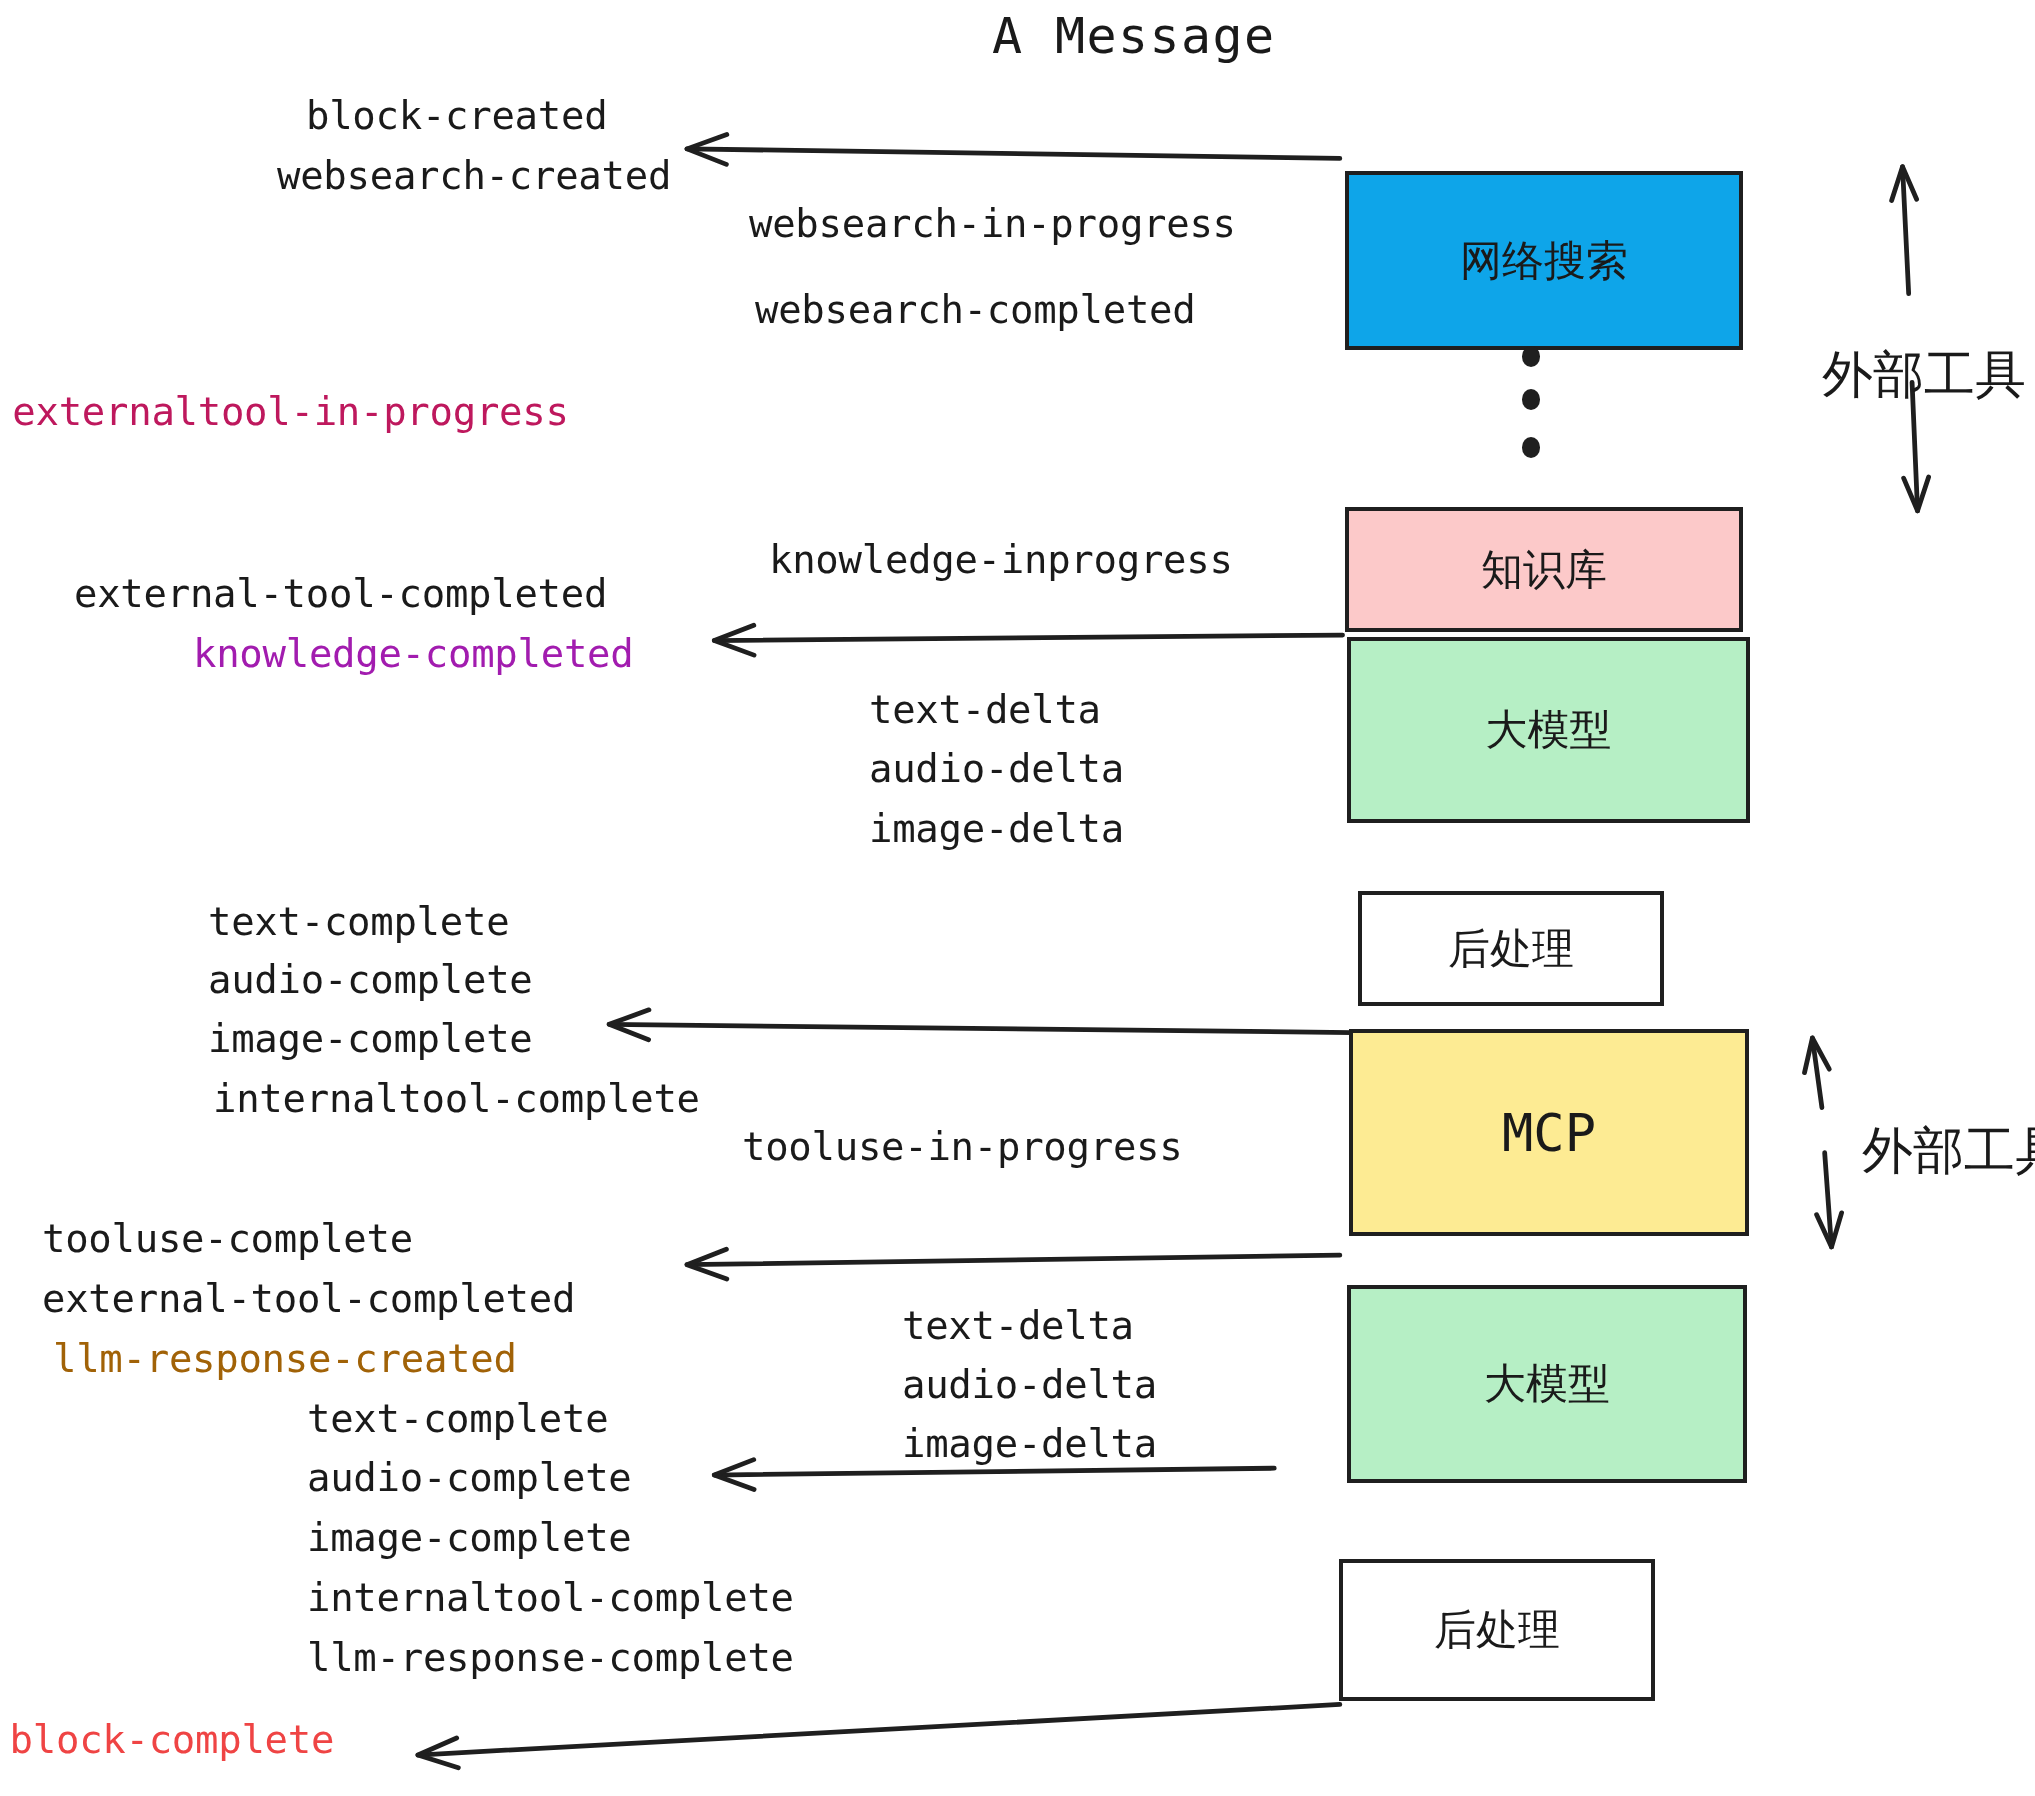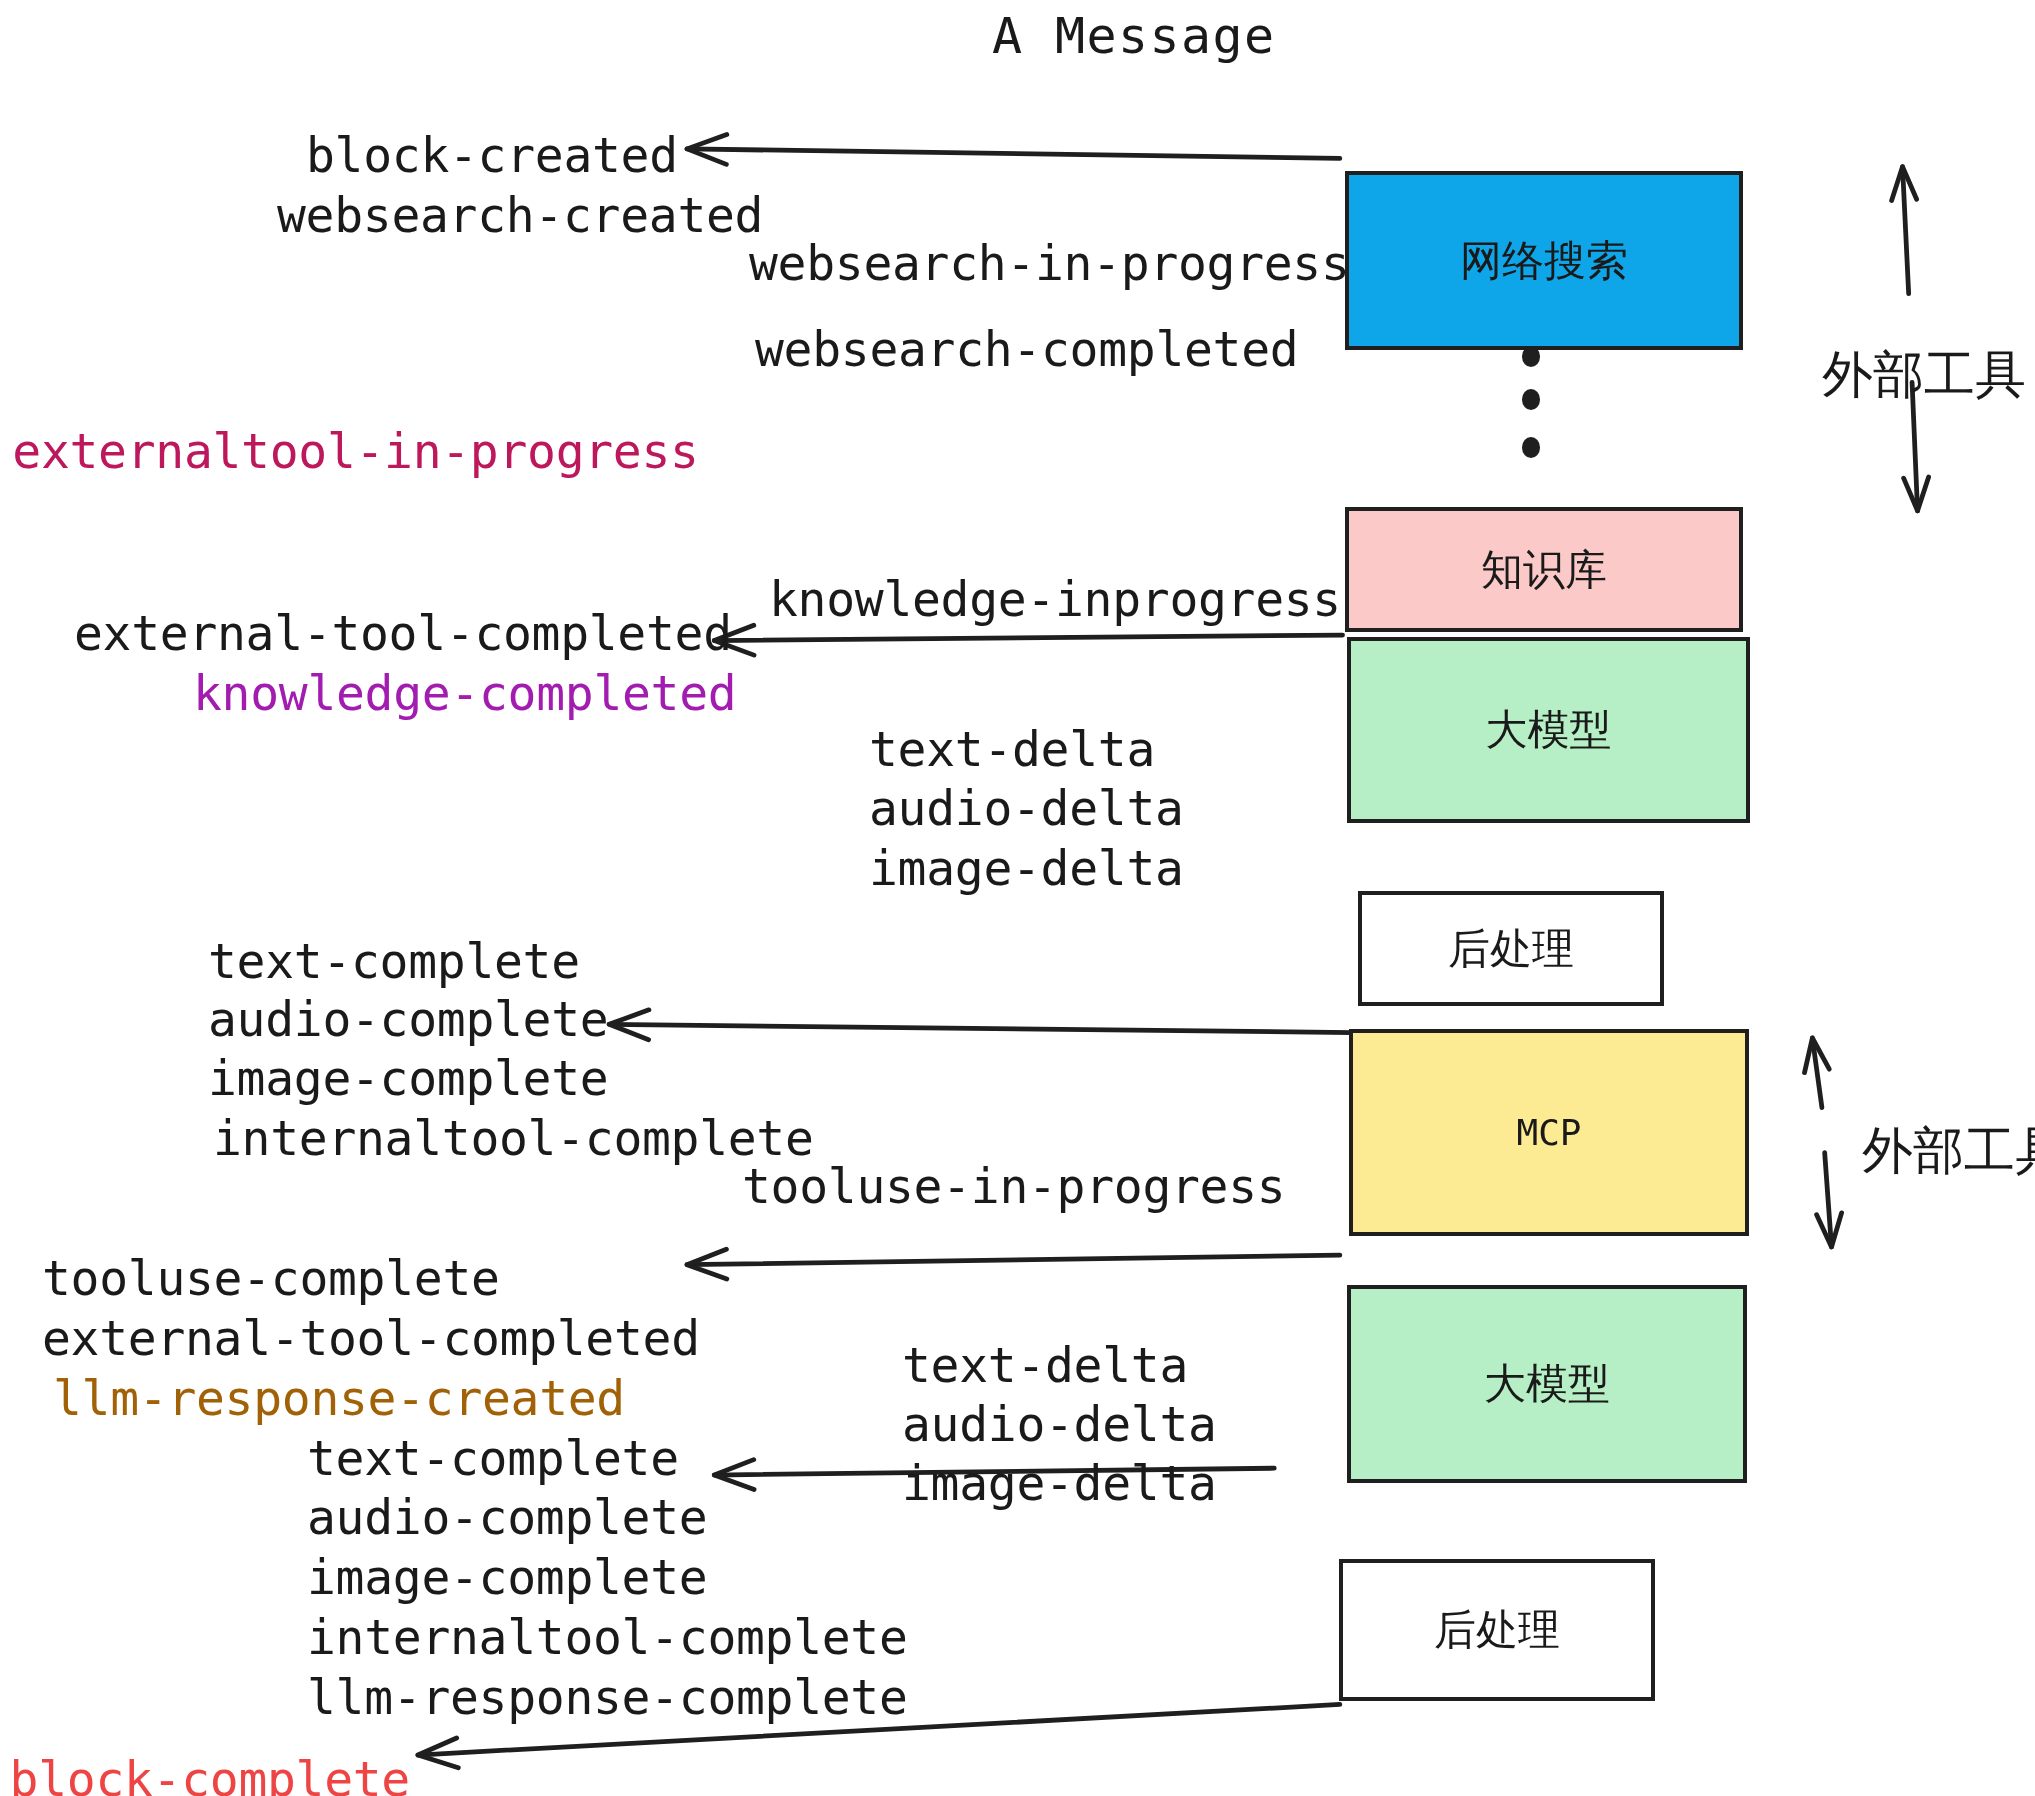--- a/index.html
+++ b/index.html
@@ -13,26 +13,25 @@
   #canvas {
     position: relative;
     width: 2035px;
     height: 1796px;
     background: #ffffff;
     overflow: hidden;
   }
   .evt {
     position: absolute;
     font-family: "DejaVu Sans Mono", "Liberation Mono", monospace;
-    font-size: 48px;
+    font-size: 39px;
     line-height: 1;
     color: #1a1a1a;
     white-space: nowrap;
     letter-spacing: -0.3px;
-    margin-top: 35px;
   }
   .title {
     position: absolute;
     font-family: "DejaVu Sans Mono", "Liberation Mono", monospace;
     font-size: 50px;
     color: #1a1a1a;
     white-space: nowrap;
     letter-spacing: 1.4px;
   }
   .node {
@@ -44,21 +43,21 @@
     justify-content: center;
   }
   .node span {
     font-family: "DejaVu Sans", "Liberation Sans", sans-serif;
     font-size: 42px;
     color: #1a1a1a;
     white-space: nowrap;
   }
   .node.mcp span {
     font-family: "DejaVu Sans Mono", "Liberation Mono", monospace;
-    font-size: 36px;
+    font-size: 52px;
   }
   .sidelabel {
     position: absolute;
     font-family: "DejaVu Sans", "Liberation Sans", sans-serif;
     font-size: 51px;
     color: #1a1a1a;
     white-space: nowrap;
   }
   .dot {
     position: absolute;

